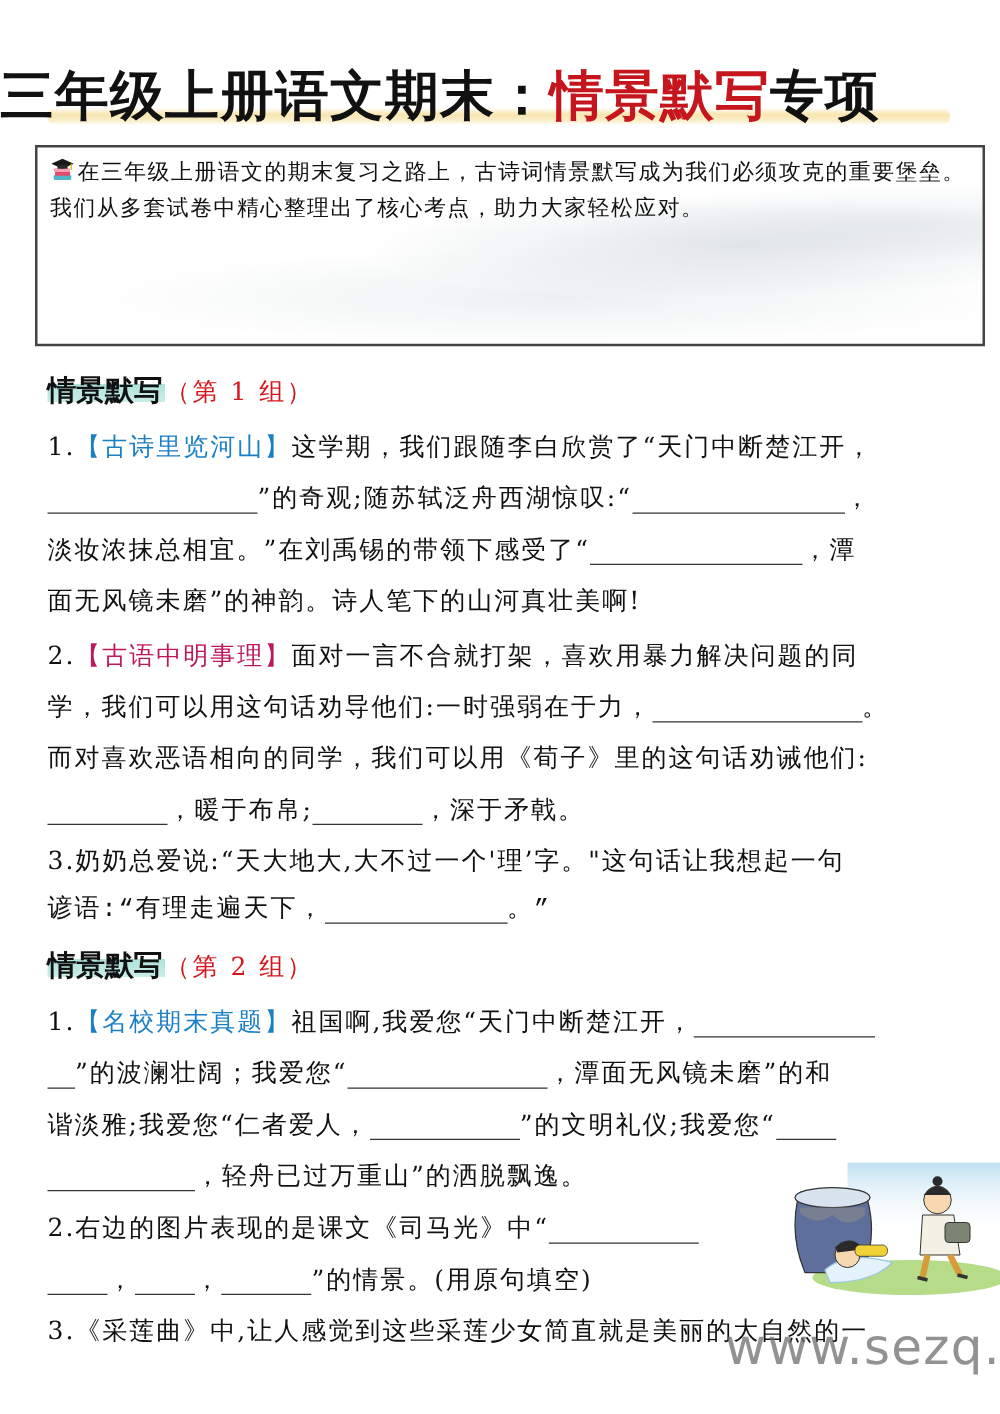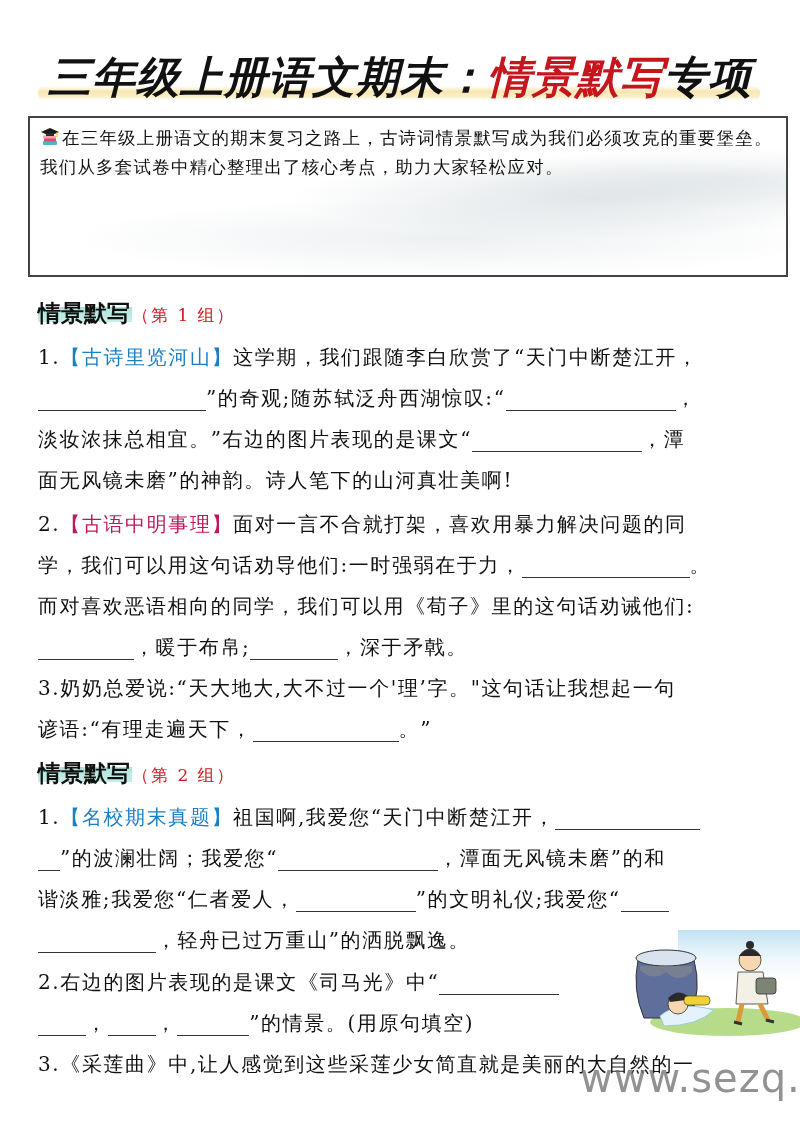--- a/index.html
+++ b/index.html
@@ -2,23 +2,22 @@
 <html><head>
 <meta charset="utf-8">
 <style>
   html, body { margin: 0; padding: 0; background: #ffffff; }
   body {
     width: 800px; height: 1131px; position: relative; overflow: hidden;
     font-family: "DejaVu Serif", "Liberation Serif", serif;
     color: #111;
   }
   .title-wrap {
-    position: absolute; left: 0; top: 48px; width: 800px; height: 58px;
+    position: absolute; left: 0; top: 48px; width: 688px; height: 58px;
     text-align: center;
-    font-style: italic;
   }
   .title-underline {
     position: absolute; left: 38px; top: 38px; width: 722px; height: 14px;
     background: linear-gradient(to bottom, rgba(255,255,255,0), #f8e6b0 40%, #fbf0cf 80%, rgba(255,255,255,0));
     border-radius: 6px;
   }
   .title {
     position: relative; font-size: 43px; font-weight: bold; letter-spacing: 1px;
     line-height: 58px; white-space: nowrap;
     font-family: "DejaVu Serif", serif;
@@ -43,21 +42,21 @@
   }
 
   .section-heading {
     position: absolute; left: 38px; font-size: 23px; font-weight: bold; line-height: 30px;
     white-space: nowrap;
   }
   .section-heading .hl {
     background: linear-gradient(to bottom, rgba(255,255,255,0) 30%, #aee3da 30%, #c9eee8 85%, rgba(255,255,255,0) 85%);
     padding-right: 2px;
   }
-  .section-heading .group { color: #d4161c; font-size: 17px; font-weight: normal; letter-spacing: 2px; }
+  .section-heading .group { color: #d4161c; font-size: 20px; font-weight: normal; letter-spacing: 2px; }
   .line { position: absolute; left: 38px; font-size: 20px; white-space: nowrap; letter-spacing: 1.6px; height: 40px; line-height: 40px; }
   .blank { display: inline-block; border-bottom: 1.5px solid #333; height: 22px; vertical-align: -6px; }
 
   .illustration {
     position: absolute; left: 618px; top: 930px; width: 182px; height: 108px;
   }
   .watermark {
     position: absolute; left: 580px; top: 1055px; font-family: "DejaVu Sans", sans-serif;
     font-size: 40px; color: rgba(110,110,110,0.75); letter-spacing: 1px;
   }
@@ -91,21 +90,21 @@
   <span class="hl">情景默写</span><span class="group">（第 1 组）</span>
 </div>
 
 <div class="line" style="top:337px;">
   <span>1.</span><span class="tag" style="color:#1b7fc4;">【古诗里览河山】</span><span>这学期，我们跟随李白欣赏了“天门中断楚江开，</span>
 </div>
 <div class="line" style="top:378px;">
   <span class="blank" style="width:168px;"></span><span>”的奇观;随苏轼泛舟西湖惊叹:“</span><span class="blank" style="width:170px;"></span><span>，</span>
 </div>
 <div class="line" style="top:419px;">
-  <span>淡妆浓抹总相宜。”右边的图片表现的是课文“</span><span class="blank" style="width:170px;"></span><span>，潭</span>
+  <span>淡妆浓抹总相宜。”在刘禹锡的带领下感受了“</span><span class="blank" style="width:170px;"></span><span>，潭</span>
 </div>
 <div class="line" style="top:460px;">
   <span>面无风镜未磨”的神韵。诗人笔下的山河真壮美啊!</span>
 </div>
 
 <div class="line" style="top:504px;">
   <span>2.</span><span style="color:#be185d;">【古语中明事理】</span><span>面对一言不合就打架，喜欢用暴力解决问题的同</span>
 </div>
 <div class="line" style="top:545px;">
   <span>学，我们可以用这句话劝导他们:一时强弱在于力，</span><span class="blank" style="width:168px;"></span><span>。</span>
@@ -113,21 +112,21 @@
 <div class="line" style="top:586px;">
   <span>而对喜欢恶语相向的同学，我们可以用《荀子》里的这句话劝诫他们:</span>
 </div>
 <div class="line" style="top:627px;">
   <span class="blank" style="width:96px;"></span><span>，暖于布帛;</span><span class="blank" style="width:88px;"></span><span>，深于矛戟。</span>
 </div>
 
 <div class="line" style="top:668px;">
   <span>3.奶奶总爱说:“天大地大,大不过一个'理’字。"这句话让我想起一句</span>
 </div>
-<div class="line" style="top:709px;">
+<div class="line" style="top:709px;font-family:Liberation Mono, monospace;">
   <span>谚语:“有理走遍天下，</span><span class="blank" style="width:146px;"></span><span>。”</span>
 </div>
 
 <div class="section-heading" style="top:758px;">
   <span class="hl">情景默写</span><span class="group">（第 2 组）</span>
 </div>
 
 <div class="line" style="top:797px;text-align:center;">
   <span>1.</span><span style="color:#1b7fc4;">【名校期末真题】</span><span>祖国啊,我爱您“天门中断楚江开，</span><span class="blank" style="width:145px;"></span>
 </div>

